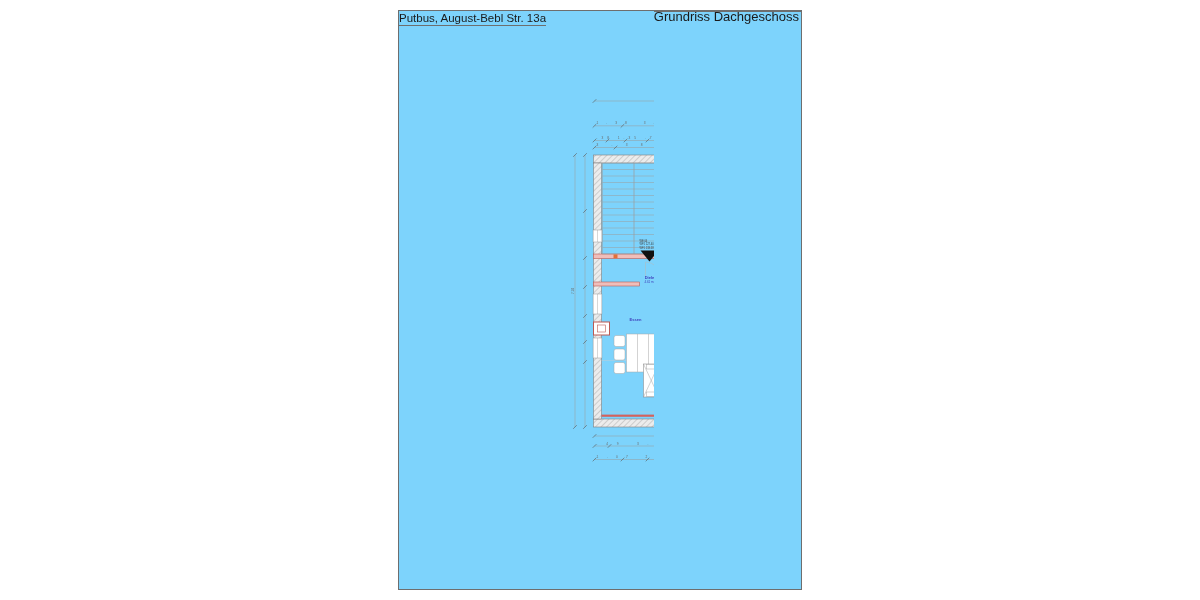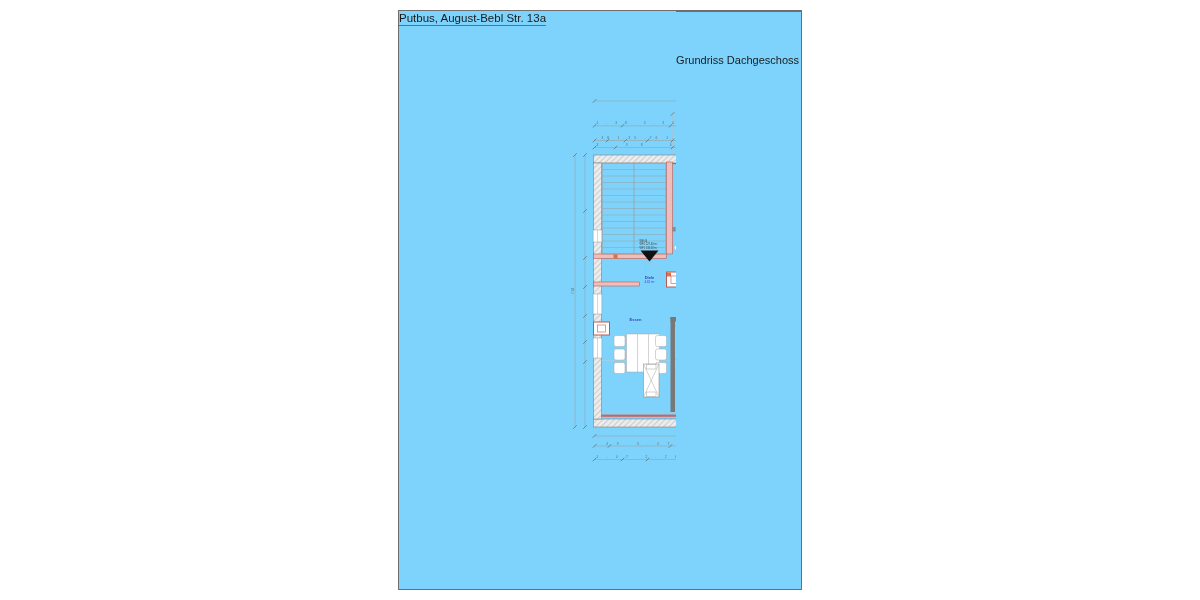--- a/index.html
+++ b/index.html
@@ -6,21 +6,21 @@
   .canvas{position:relative;width:1200px;height:600px;background:#fff;overflow:hidden;
           font-family:"Liberation Sans",sans-serif;}
   .sheet{position:absolute;left:398px;top:10px;width:404px;height:580px;
          border:1px solid #6e6e6e;box-sizing:border-box;display:flex;flex-direction:row;background:#7dd3fc;}
   .titlebar{height:15px;border-bottom:1px solid #6e6e6e;box-sizing:border-box;
             text-align:center;font-size:11.5px;line-height:14px;color:#1a1a1a;}
   .draw{flex:1;position:relative;overflow:hidden;}
   .draw svg{position:absolute;left:0;top:0;}
   .footerbar{border-top:1px solid #6e6e6e;box-sizing:border-box;height:29px;
              text-align:right;padding-right:2px;color:#1a1a1a;}
-  .footerbar div{font-size:11px;line-height:9.4px;margin-top:44px;}
+  .footerbar div{font-size:13px;line-height:9.4px;}
   
   .dim{stroke:#9b9b9b;stroke-width:.5;fill:none;}
   .dimlt{stroke:#bdbdbd;stroke-width:.45;fill:none;}
   .dimt{font-size:3.2px;fill:#6a6a6a;}
   .roomname{font-size:4px;font-weight:bold;fill:#3d3dbb;text-anchor:middle;}
   .roomarea{font-size:3px;fill:#3d3dbb;text-anchor:middle;}
   .tiny{font-size:2.6px;fill:#3a3a3a;}
   .fur{fill:#fff;stroke:#a6a6a6;stroke-width:.5;}
   .furl{fill:none;stroke:#a6a6a6;stroke-width:.5;}
   .wallr{fill:#f0beba;stroke:#bb5a54;stroke-width:.6;}

